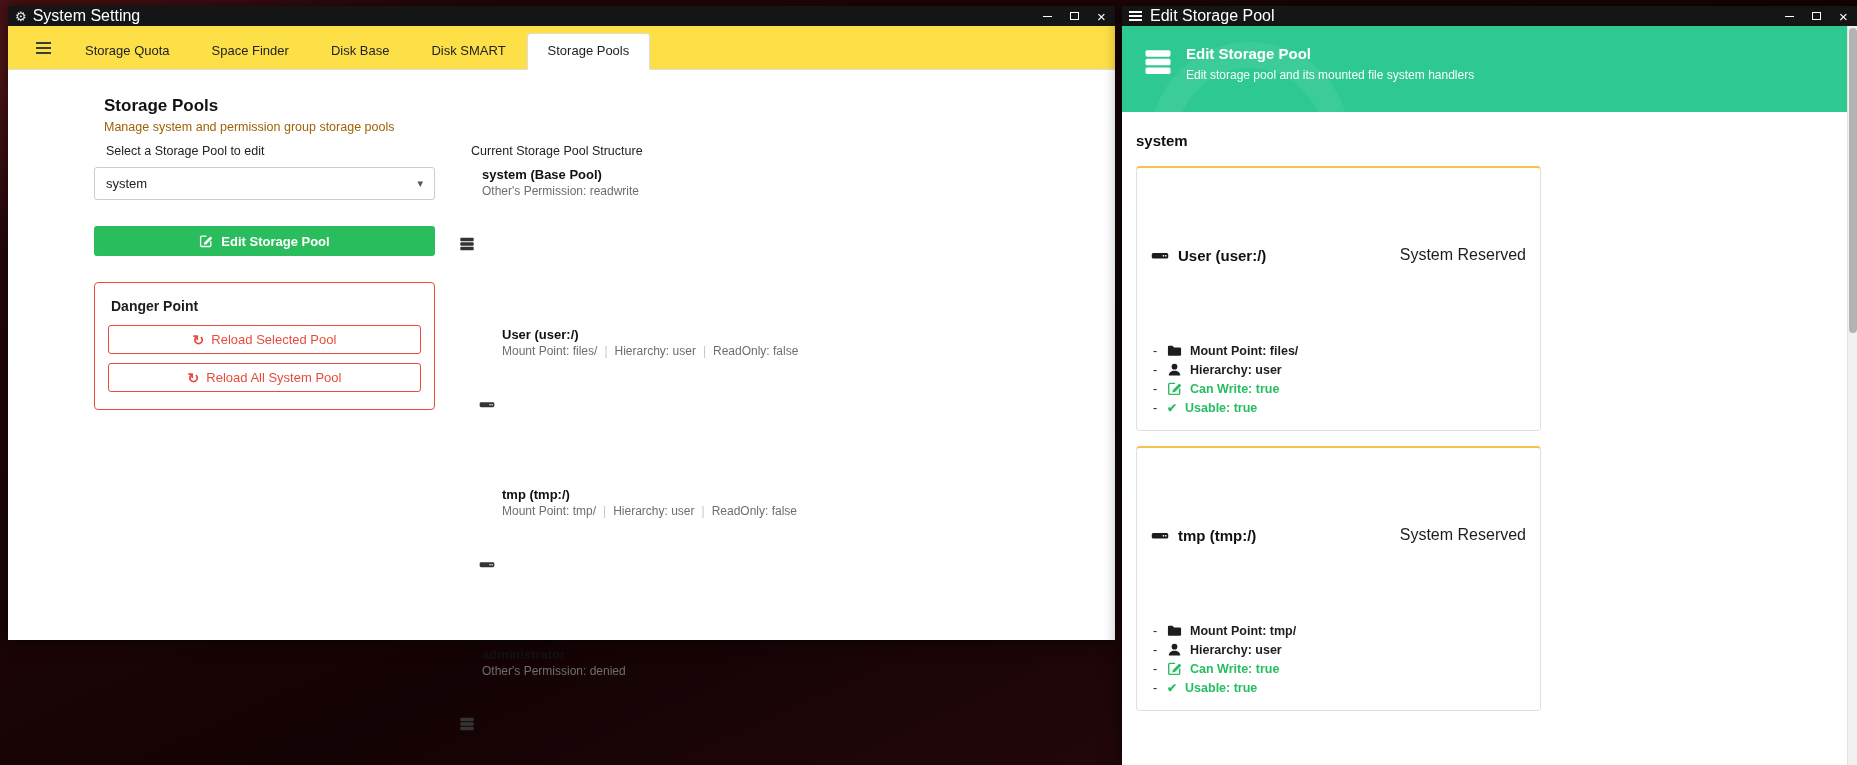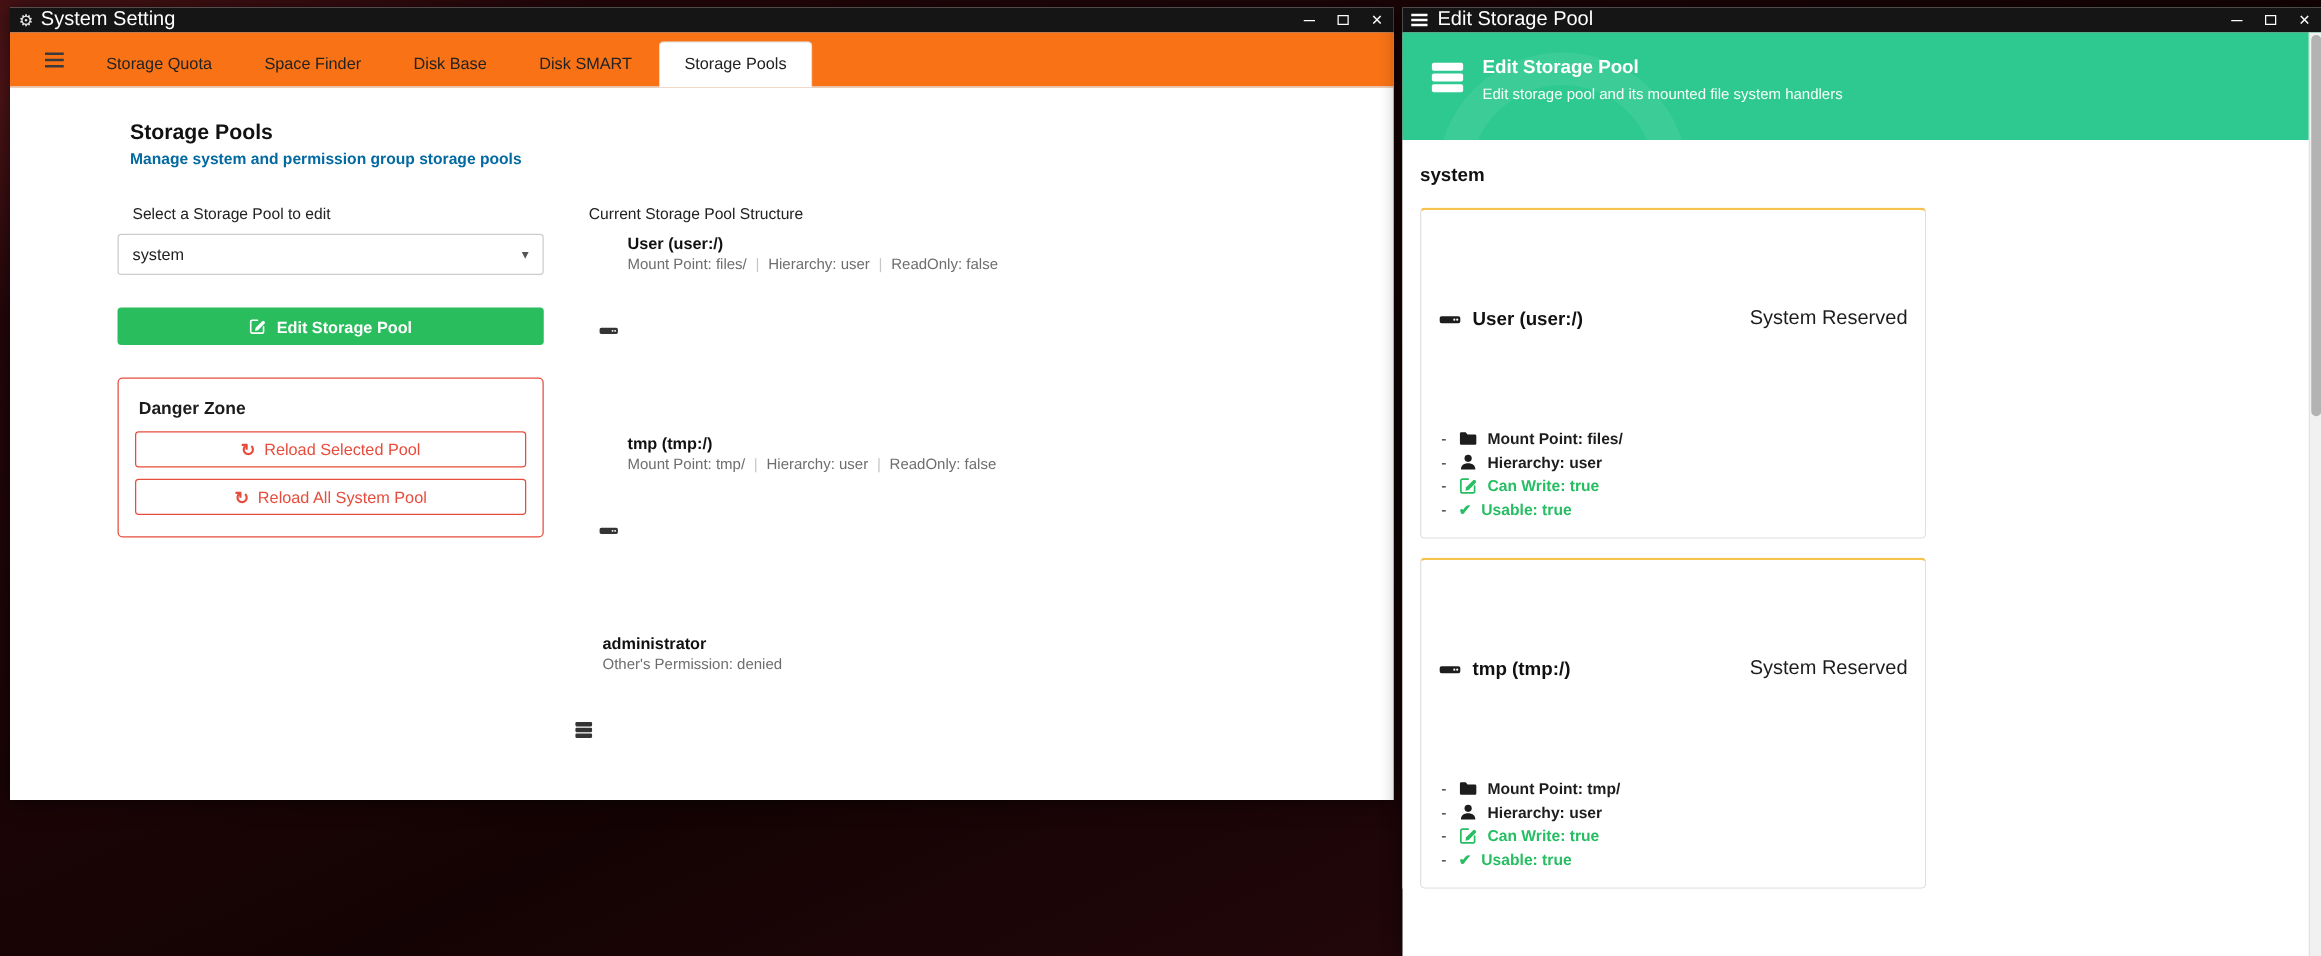--- a/index.html
+++ b/index.html
@@ -26,30 +26,30 @@
   .glyph-max { width: 9px; height: 8px; border: 1px solid #fff; display: block; }
   .glyph-close { font-size: 15px; line-height: 1; }
   .hamb { display: inline-block; width: 15px; height: 12px; position: relative; color: #3a3a3a; }
   .hamb::before { content: ""; position: absolute; left: 0; top: 0; width: 100%; height: 2px;
     background: currentColor; box-shadow: 0 5px 0 currentColor, 0 10px 0 currentColor; }
   .hamb.small { width: 13px; height: 10px; color: #fff; }
   .hamb.small::before { height: 2px; box-shadow: 0 4px 0 currentColor, 0 8px 0 currentColor; }
   
   .win-left { left: 8px; top: 6px; width: 1107px; height: 634px; }
   .tabbar {
-    height: 44px; background: #f97316; border-bottom: 1px solid #ddd;
+    height: 44px; background: #fde047; border-bottom: 1px solid #ddd;
     display: flex; align-items: flex-end; padding-left: 14px; position: relative;
   }
   .tab-hamb { width: 42px; height: 43px; display: flex; align-items: center; justify-content: center; cursor: pointer; }
   .tab { font-size: 13px; color: #222; padding: 9px 20px 11px; margin-bottom: -1px;
     border: 1px solid transparent; cursor: pointer; }
   .tab.active { background: #fff; border-color: #ddd #ddd #fff; border-radius: 4px 4px 0 0; }
   .page { padding: 26px 40px 0 86px; }
   .page-title { font-size: 17px; font-weight: bold; color: #111; margin-left: 10px; }
-  .page-sub { font-size: 12.5px; color: #0369a1; margin: 4px 0 28px 10px; font-weight: bold; }
+  .page-sub { font-size: 12.5px; color: #a16207; margin: 4px 0 8px 10px; }
   .columns { display: flex; gap: 24px; }
   .col-left { width: 341px; flex: none; }
   .col-right { flex: 1; }
   .field-label { font-size: 12.5px; color: #222; margin: 2px 12px 9px; }
   .select {
     height: 33px; border: 1px solid #ccc; border-radius: 3px; background: #fff;
     display: flex; align-items: center; justify-content: space-between;
     padding: 0 11px; font-size: 13px; color: #222; margin-bottom: 26px; cursor: pointer;
   }
   .caret { color: #555; font-size: 11px; }
@@ -181,36 +181,47 @@
         <button class="btn-green">
           <span class="r-icon" style="width:14px;height:14px;color:#fff;">
               <svg class="ic">
                 <use href="#i-pencil"></use>
               </svg>
             </span>
           <span>Edit Storage Pool</span>
         </button>
 
         <div class="danger-card">
-          <div class="danger-title">Danger Zone</div>
+          <div class="danger-title">Danger Point</div>
           <button class="btn-outline-red">
             <span class="refresh-glyph">↻</span>
             <span>Reload Selected Pool</span>
           </button>
           <button class="btn-outline-red">
             <span class="refresh-glyph">↻</span>
             <span>Reload All System Pool</span>
           </button>
         </div>
       </div>
 
       <div class="col-right">
         <div class="field-label">Current Storage Pool Structure</div>
         <div class="tree">
 
+          <div class="tree-item">
+            <span class="t-icon">
+                <svg class="ic">
+                  <use href="#i-pool"></use>
+                </svg>
+              </span>
+            <div>
+              <div class="t-title">system (Base Pool)</div>
+              <div class="t-sub">Other's Permission: readwrite</div>
+            </div>
+          </div>
 
           <div class="tree-item lvl1">
             <span class="t-icon">
                 <svg class="ic">
                   <use href="#i-hdd"></use>
                 </svg>
               </span>
             <div>
               <div class="t-title">User (user:/)</div>
               <div class="t-sub">

